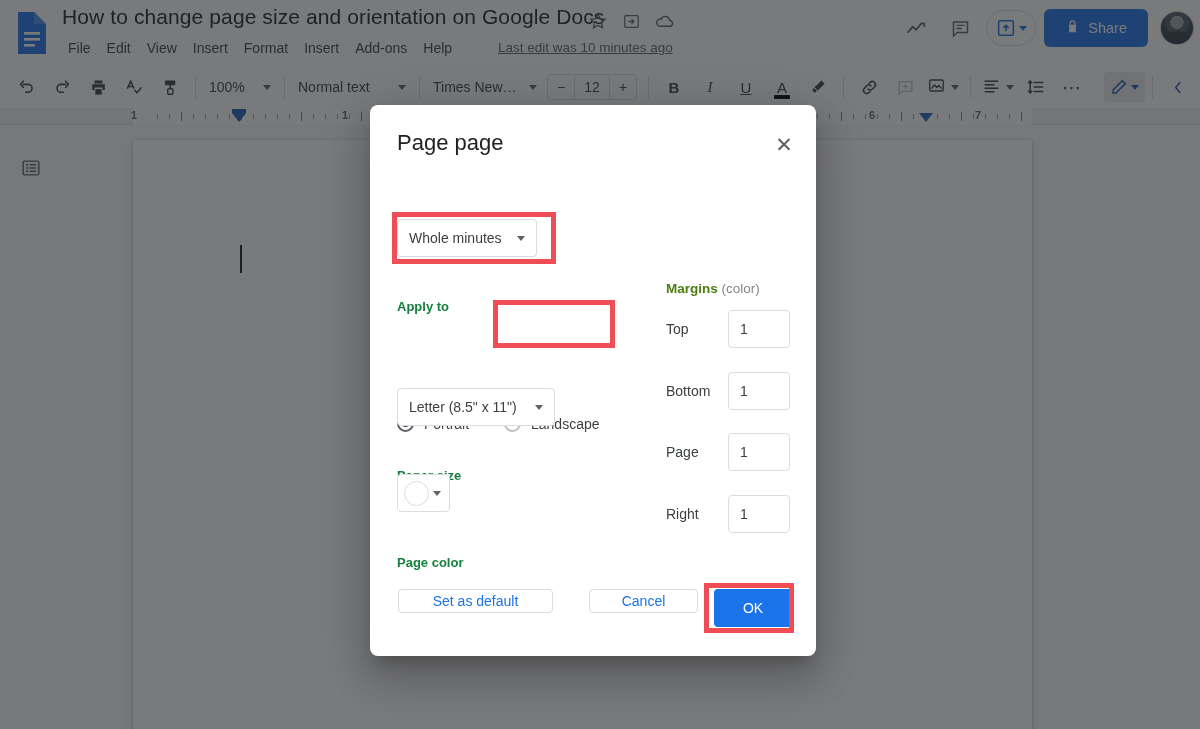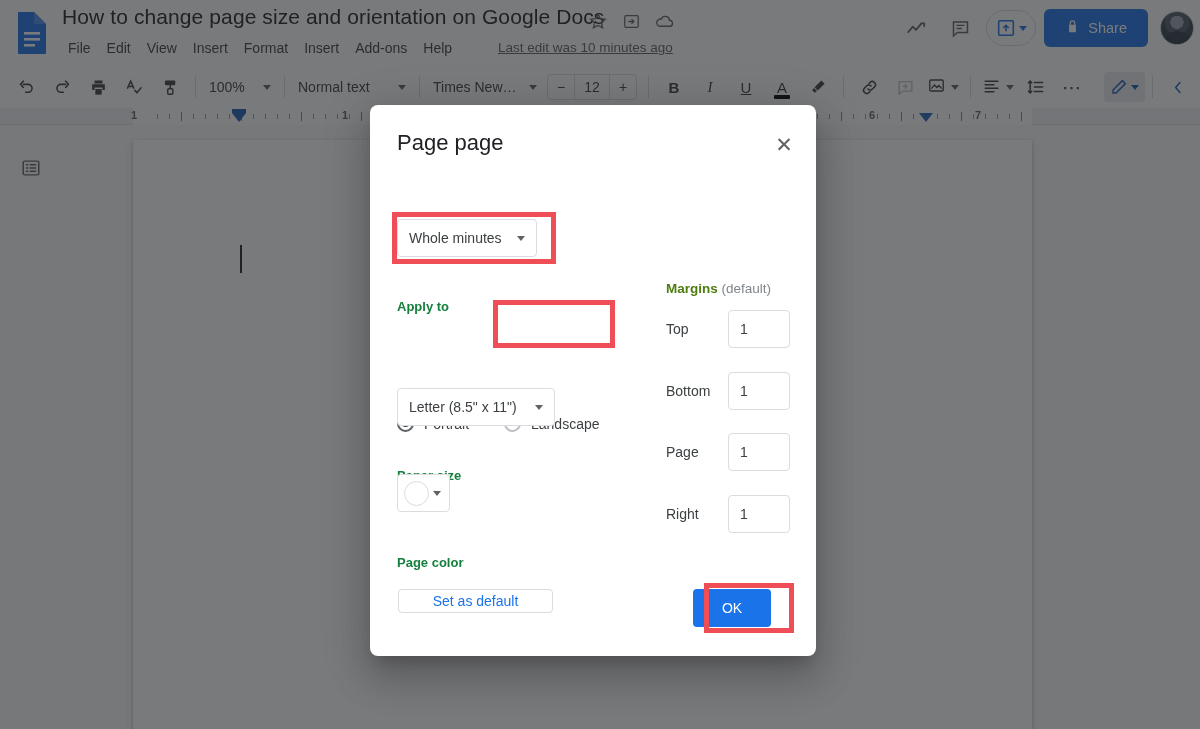--- a/index.html
+++ b/index.html
@@ -498,41 +498,42 @@
     </div>
 
     <div class="sec-label" style="left:27px; top:450px">Page color</div>
     <div class="colorbox" style="left:27px; top:369px">
       <span class="swatch"></span>
       <span class="caret"></span>
     </div>
 
     <div class="margins-head" style="left:296px; top:176px">
       <b>Margins</b>
-      <span>(default)</span>
+      <span>(color)</span>
     </div>
 
     <div class="margin-row" style="left:296px; top:205px">
       <span class="margin-label">Top</span>
       <span class="margin-input">1</span>
     </div>
     <div class="margin-row" style="left:296px; top:267px">
       <span class="margin-label">Bottom</span>
       <span class="margin-input">1</span>
     </div>
     <div class="margin-row" style="left:296px; top:328px">
       <span class="margin-label">Page</span>
       <span class="margin-input">1</span>
     </div>
     <div class="margin-row" style="left:296px; top:390px">
       <span class="margin-label">Right</span>
       <span class="margin-input">1</span>
     </div>
 
     <div class="btn-outline" style="left:28px; top:484px; width:155px">Set as default</div>
-    <div class="btn-primary" style="left:323px; top:484px; width:78px">OK</div>
+    <div class="btn-outline" style="left:219px; top:484px; width:109px">Cancel</div>
+    <div class="btn-primary" style="left:344px; top:484px; width:78px">OK</div>
   </div>
 
   <div class="hl" style="left:392px; top:212px; width:164px; height:52px;"></div>
   <div class="hl" style="left:493px; top:300px; width:122px; height:48px;"></div>
   <div class="hl" style="left:704px; top:583px; width:90px; height:50px;"></div>
 
 </div>
 
 </body></html>

